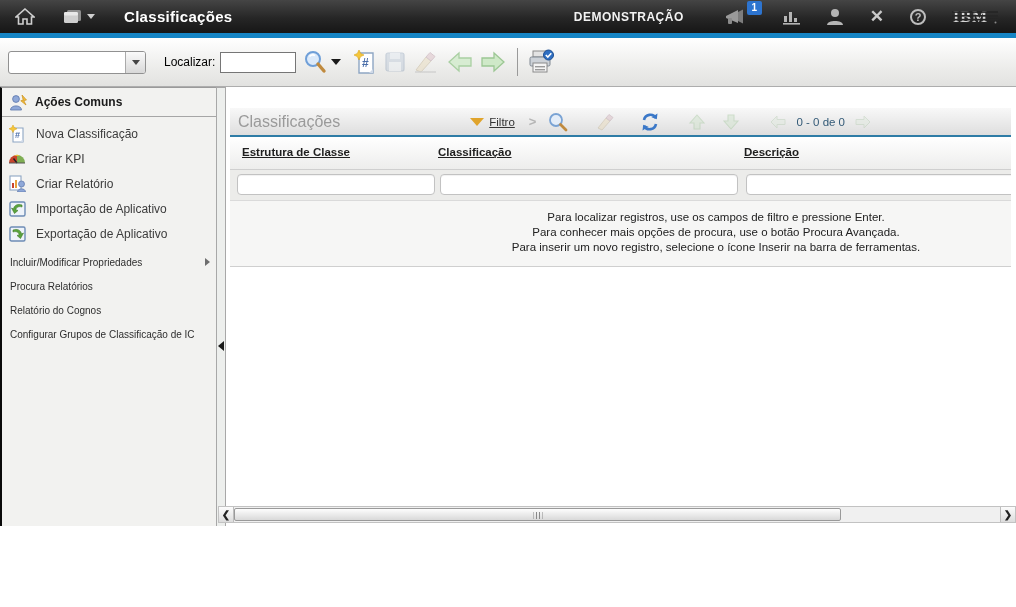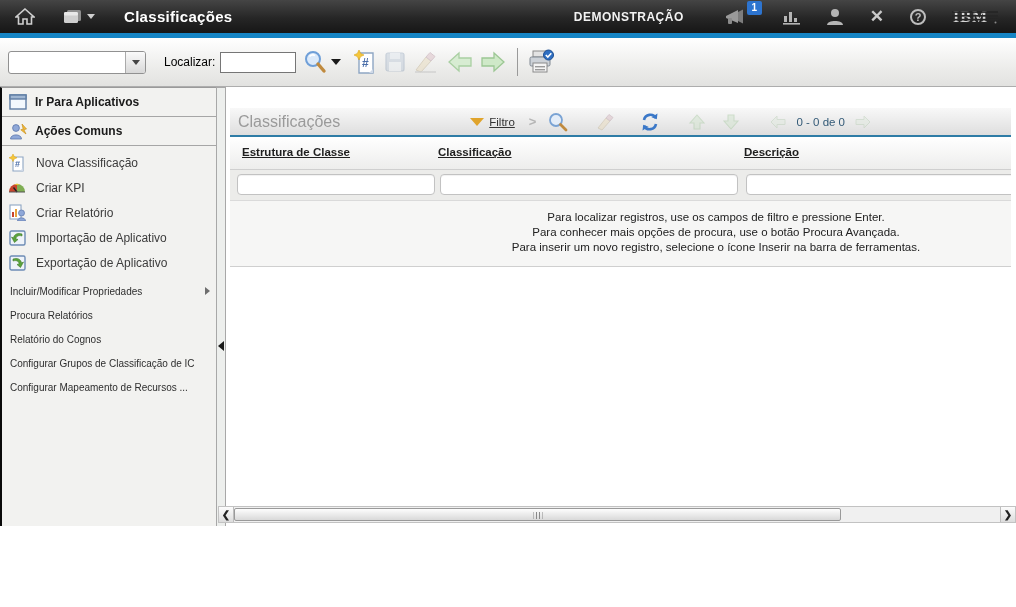--- a/index.html
+++ b/index.html
@@ -241,29 +241,20 @@
         <rect x="6" y="14" width="14" height="9" fill="#f4f4f4" stroke="#8a8a8a"></rect>
         <rect x="8" y="17" width="10" height="1.4" fill="#9a9a9a"></rect>
         <rect x="8" y="20" width="10" height="1.4" fill="#9a9a9a"></rect>
         <circle cx="21.5" cy="6" r="5" fill="#2f6fc2" stroke="#1e4f92"></circle>
         <path d="M18.8 6 L20.8 8 L24.3 4.2" stroke="#ffffff" stroke-width="1.6" fill="none"></path>
       </svg>
     </span>
   </div>
 
   <div class="sidebar">
-    <div class="sb-header">
-      <span class="sb-ic">
-        <svg width="18" height="16" viewBox="0 0 18 16">
-          <rect x="1" y="1" width="16" height="14" fill="#f3f8fd" stroke="#5e7da3" stroke-width="1.4"></rect>
-          <rect x="1" y="1" width="16" height="4" fill="#9fb6d2" stroke="#5e7da3" stroke-width="1.4"></rect>
-        </svg>
-      </span>
-      <span class="lbl">Ir Para Aplicativos</span>
-    </div>
 
     <div class="sb-header">
       <span class="sb-ic">
         <svg width="19" height="17" viewBox="0 0 19 17">
           <circle cx="7" cy="5" r="3.4" fill="#8fa8d8" stroke="#5c76ab" stroke-width=".8"></circle>
           <path d="M1.5 16 C1.5 10.5 12.5 10.5 12.5 16 Z" fill="#8fa8d8" stroke="#5c76ab" stroke-width=".8"></path>
           <path d="M13 1 L17.5 6 L14.8 6.6 L17 11 L11.8 6.8 L14.2 6 Z" fill="#f2bc3a" stroke="#c98f1c" stroke-width=".7"></path>
         </svg>
       </span>
       <span class="lbl">Ações Comuns</span>
@@ -333,23 +324,20 @@
       <span class="submenu-arrow"></span>
     </div>
     <div class="sb-item2">
       <span class="lbl">Procura Relatórios</span>
     </div>
     <div class="sb-item2">
       <span class="lbl">Relatório do Cognos</span>
     </div>
     <div class="sb-item2">
       <span class="lbl">Configurar Grupos de Classificação de IC</span>
-    </div>
-    <div class="sb-item2">
-      <span class="lbl">Configurar Mapeamento de Recursos ...</span>
     </div>
   </div>
 
   <div class="collapse-strip">
     <span class="collapse-arrow"></span>
   </div>
 
   <div class="main-area">
     <div class="panel">
 

